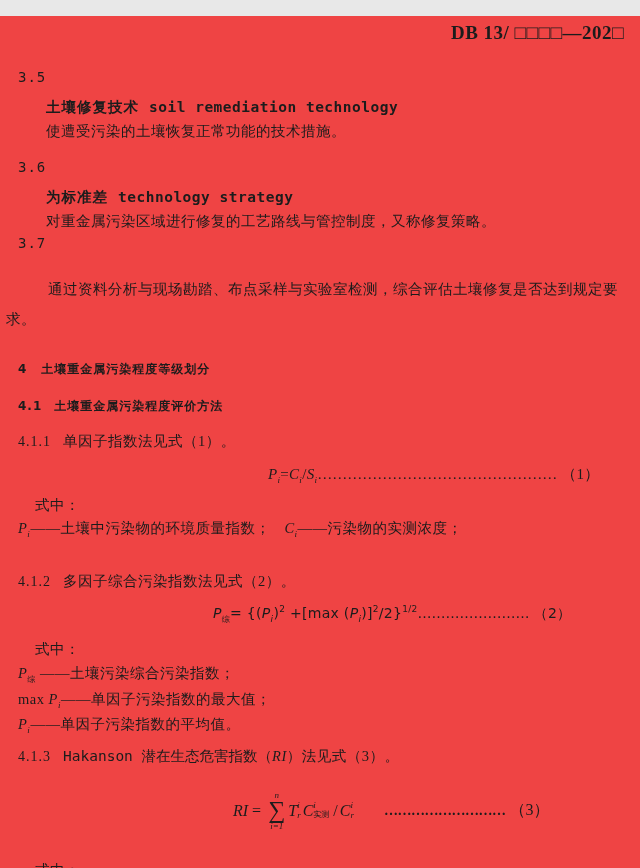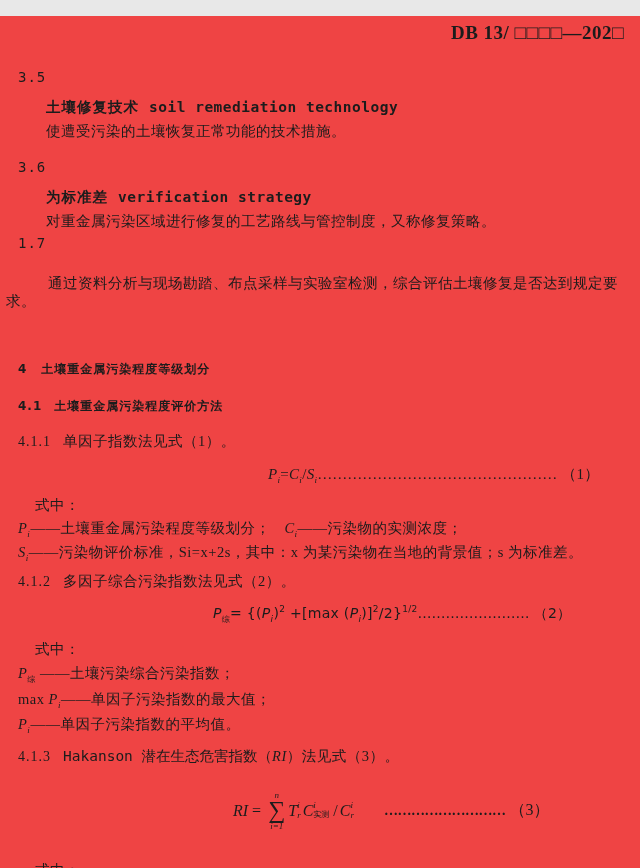--- a/index.html
+++ b/index.html
@@ -22,21 +22,21 @@
   .sec-num { font-family:"DejaVu Sans Mono","Liberation Mono",monospace; font-size:14px; letter-spacing:1px; }
 
   
   .term-line { left:46px; font-weight:bold; font-size:14.5px; }
   .term-cn  { font-family:Liberation Sans, sans-serif; letter-spacing:1px; }
   .term-en  { font-family:"DejaVu Sans Mono","Liberation Mono",monospace; margin-left:10px; letter-spacing:0.5px; }
 
   .def { left:46px; letter-spacing:0.5px; }
   .def-para {
     left:6px; width:624px; white-space:normal;
-    text-indent:42px; line-height:18px; letter-spacing:0.5px;
+    text-indent:42px; line-height:30px; letter-spacing:0.5px;
   }
 
   
   .h-bold { left:18px; font-family:"DejaVu Sans","Liberation Sans",sans-serif; font-weight:bold; font-size:12px; letter-spacing:1px; }
   .h-num  { margin-right:14px; }
 
   
   .clause { left:18px; }
   .c-num  { font-family:Liberation Serif, serif; font-size:14px; margin-right:12px; letter-spacing:1px; }
   .c-text { letter-spacing:0.5px; }
@@ -76,49 +76,46 @@
   <div class="abs doc-header">DB 13/ □□□□—202□</div>
 
   <div class="abs sec-num" style="top:53px;left:18px">3.5</div>
   <div class="abs term-line" style="top:82px">
     <span class="term-cn">土壤修复技术</span><span class="term-en">soil remediation technology</span>
   </div>
   <div class="abs def" style="top:106px">使遭受污染的土壤恢复正常功能的技术措施。</div>
 
   <div class="abs sec-num" style="top:143px;left:18px">3.6</div>
   <div class="abs term-line" style="top:172px">
-    <span class="term-cn">为标准差</span><span class="term-en">verification strategy</span>
+    <span class="term-cn">为标准差</span><span class="term-en">technology strategy</span>
   </div>
   <div class="abs def" style="top:196px">对重金属污染区域进行修复的工艺路线与管控制度，又称修复策略。</div>
 
-  <div class="abs sec-num" style="top:219px;left:18px">1.7</div>
+  <div class="abs sec-num" style="top:219px;left:18px">3.7</div>
   <div class="abs def-para" style="top:258px">通过资料分析与现场勘踏、布点采样与实验室检测，综合评估土壤修复是否达到规定要求。</div>
 
   <div class="abs h-bold" style="top:345px">
     <span class="h-num">4</span><span>土壤重金属污染程度等级划分</span>
   </div>
 
   <div class="abs h-bold" style="top:382px">
     <span class="h-num" style="margin-right:12px">4.1</span><span>土壤重金属污染程度评价方法</span>
   </div>
 
   <div class="abs clause" style="top:416px">
     <span class="c-num">4.1.1</span><span class="c-text">单因子指数法见式（1）。</span>
   </div>
 
   <div class="abs formula" style="top:449px;left:268px">
     <span class="it">P</span><span class="sub">i</span><span>=</span><span class="it">C</span><span class="sub">i</span><span>/</span><span class="it">S</span><span class="sub">i</span><span class="dots">…………………………………………</span><span class="flabel">（1）</span>
   </div>
 
   <div class="abs where" style="top:480px">式中：</div>
   <div class="abs varline" style="top:503px">
-    <span class="it">P</span><span class="sub">i</span><span>——土壤重金属污染程度等级划分；</span><span class="gap it">C</span><span class="sub">i</span><span>——污染物的实测浓度；</span>
-  </div>
-  <div class="abs varline" style="top:527px">
-    <span class="it">S</span><span class="sub">i</span><span>——污染物评价标准，Si=x+2s，其中：x 为某污染物在当地的背景值；s 为标准差。</span>
+    <span class="it">P</span><span class="sub">i</span><span>——土壤中污染物的环境质量指数；</span><span class="gap it">C</span><span class="sub">i</span><span>——污染物的实测浓度；</span>
   </div>
 
   <div class="abs clause" style="top:556px">
     <span class="c-num">4.1.2</span><span class="c-text">多因子综合污染指数法见式（2）。</span>
   </div>
 
   <div class="abs formula formula2" style="top:588px;left:213px">
     <span class="it">P</span><span class="sub-cn">综</span><span>= {(</span><span class="it">P</span><span class="sub">i</span><span>)</span><span class="sup">2</span><span> +[max (</span><span class="it">P</span><span class="sub">i</span><span>)]</span><span class="sup">2</span><span>/2}</span><span class="sup">1/2</span><span class="dots">……………………</span><span class="flabel">（2）</span>
   </div>
 

